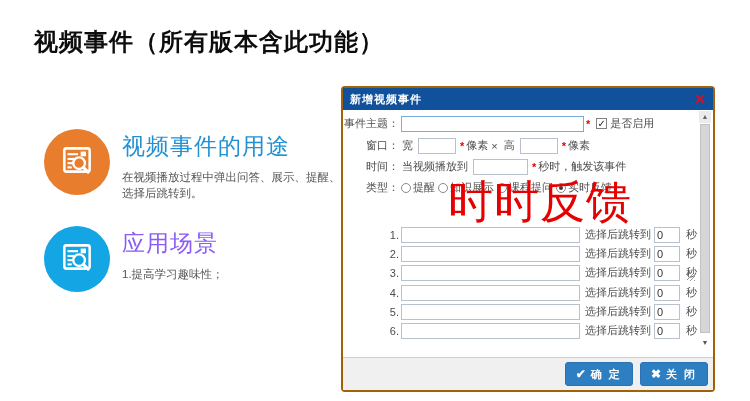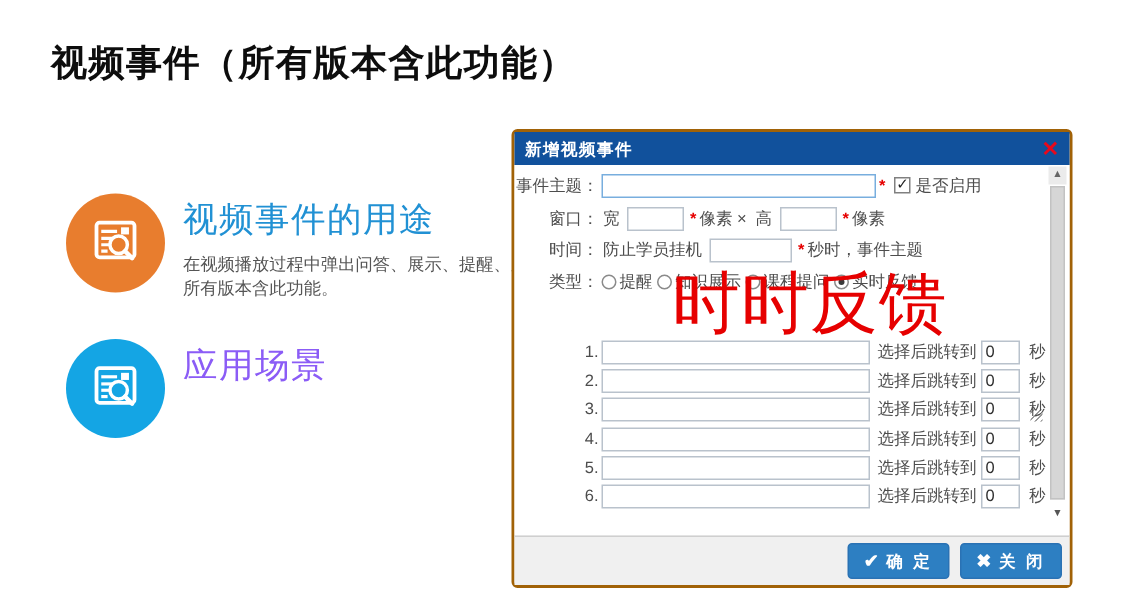--- a/index.html
+++ b/index.html
@@ -104,21 +104,21 @@
         <line x1="9" y1="25" x2="13" y2="25" stroke="#fff" stroke-width="2"></line>
         <circle cx="20" cy="21" r="5.5" stroke="#fff" stroke-width="2.2" fill="#e87d2e"></circle>
         <line x1="24" y1="25" x2="28.5" y2="29.5" stroke="#fff" stroke-width="2.8" stroke-linecap="round"></line>
       </svg>
     </span>
   </div>
   <div class="sec-text">
     <div class="sec-heading" style="color: rgb(33, 145, 212);">视频事件的用途</div>
     <div class="sec-body">
       <div>在视频播放过程中弹出问答、展示、提醒、反馈</div>
-      <div>所有版本含此功能。</div>
+      <div>选择后跳转到。</div>
     </div>
   </div>
 </div>
 
 <div class="section s2">
   <div class="circle" style="background: rgb(20, 165, 228);">
     <span>
       <svg width="38" height="38" viewBox="0 0 36 36">
         <rect x="6" y="7" width="24" height="22" rx="2" fill="none" stroke="#fff" stroke-width="2.4"></rect>
         <line x1="9" y1="12.5" x2="19" y2="12.5" stroke="#fff" stroke-width="2"></line>
@@ -127,20 +127,21 @@
         <line x1="9" y1="21" x2="15" y2="21" stroke="#fff" stroke-width="2"></line>
         <line x1="9" y1="25" x2="13" y2="25" stroke="#fff" stroke-width="2"></line>
         <circle cx="20" cy="21" r="5.5" stroke="#fff" stroke-width="2.2" fill="#14a5e4"></circle>
         <line x1="24" y1="25" x2="28.5" y2="29.5" stroke="#fff" stroke-width="2.8" stroke-linecap="round"></line>
       </svg>
     </span>
   </div>
   <div class="sec-text">
     <div class="sec-heading" style="color: #8b5cf6;">应用场景</div>
     <div class="sec-body">
+      <div>1.提高学习趣味性；</div>
     </div>
   </div>
 </div>
 
 <div class="dialog">
   <div class="titlebar" style="background: rgb(17, 81, 156);">
     <span class="dlg-title">新增视频事件</span>
     <span class="dlg-close">✕</span>
   </div>
 
@@ -162,24 +163,24 @@
       <span>像素</span>
       <span class="gap">×</span>
       <span class="gap">高</span>
       <input class="txt w38" type="text" value="" style="">
       <span class="req">*</span>
       <span>像素</span>
     </div>
 
     <div class="row r-time">
       <span class="lbl">时间：</span>
-      <span class="gap">防止学员挂机</span>
+      <span class="gap">当视频播放到</span>
       <input class="txt w55" type="text" value="" style="">
       <span class="req">*</span>
-      <span>秒时，事件主题</span>
+      <span>秒时，触发该事件</span>
     </div>
 
     <div class="row r-type">
       <span class="lbl">类型：</span>
       <span class="ropt" style="margin-left:2px">
         <span class="radio"></span>
         <span>提醒</span>
       </span>
       <span class="ropt">
         <span class="radio"></span>

